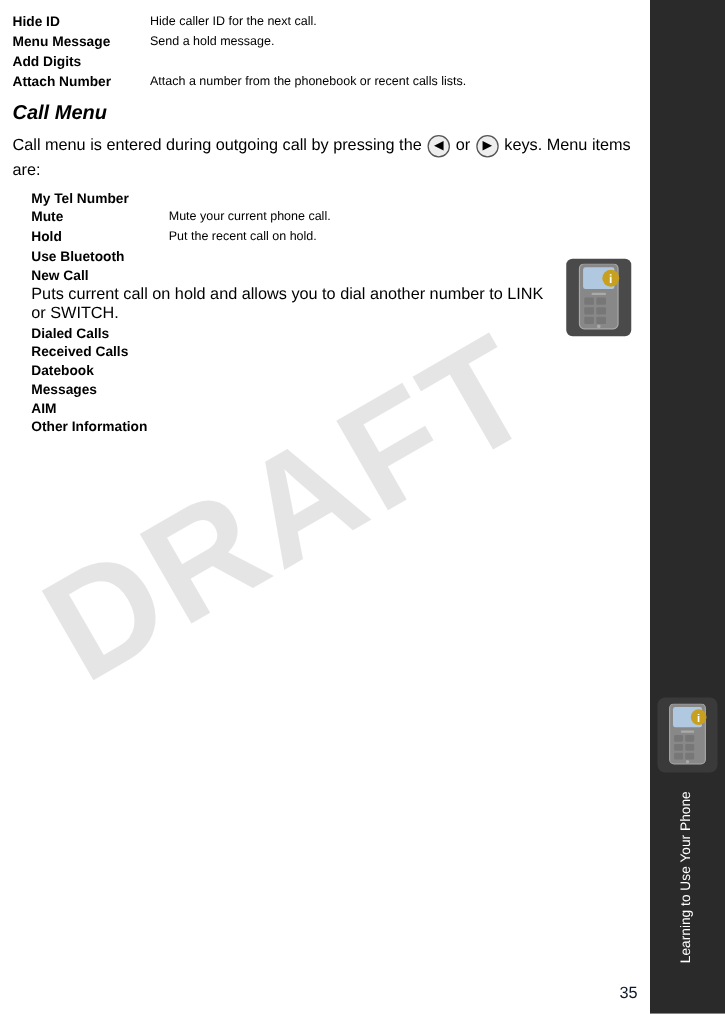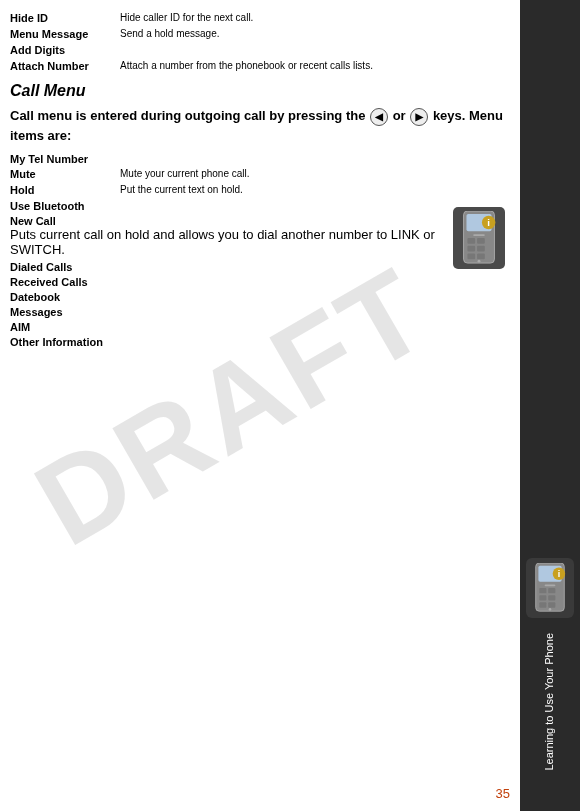--- a/index.html
+++ b/index.html
@@ -76,21 +76,21 @@
       width: 36px;
       height: 50px;
     }
 
     
     .page-number {
       position: absolute;
       bottom: 10px;
       right: 70px;
       font-size: 13px;
-      color: #c2410c;
+      color: #0f172a;
     }
 
     
     .main-content {
       margin-right: 65px;
       padding-top: 2px;
     }
 
     
     .entry {
@@ -120,41 +120,41 @@
       font-weight: bold;
       margin-top: 10px;
       margin-bottom: 6px;
       font-style: italic;
     }
 
     .section-intro {
       font-size: 13px;
       margin-bottom: 8px;
       line-height: 1.5;
-      font-weight: bold;
     }
 
     
     .btn-circle {
       display: inline-flex;
       align-items: center;
       justify-content: center;
       width: 18px;
       height: 18px;
       border: 1px solid #555;
       border-radius: 50%;
       font-size: 10px;
       vertical-align: middle;
       margin: 0 1px;
       background: #eee;
     }
 
     
     .menu-items {
       margin-top: 6px;
+      margin-left: 15px;
     }
 
     .menu-item {
       font-weight: bold;
       font-size: 11px;
       color: #000;
       margin-bottom: 3px;
     }
 
     
@@ -256,21 +256,21 @@
 
       <div class="menu-item">My Tel Number</div>
 
       <div class="entry">
         <span class="entry-label">Mute</span>
         <span class="entry-desc">Mute your current phone call.</span>
       </div>
 
       <div class="entry">
         <span class="entry-label">Hold</span>
-        <span class="entry-desc">Put the current text on hold.</span>
+        <span class="entry-desc">Put the recent call on hold.</span>
       </div>
 
       <div class="menu-item">Use Bluetooth</div>
 
       <div class="new-call-entry">
         <span class="new-call-label">New Call</span>
         <span class="new-call-desc">Puts current call on hold and allows you to dial another number to LINK or SWITCH.</span>
         <div class="phone-small-icon">
           <svg viewBox="0 0 36 56" width="38" height="54">
             <rect x="2" y="0" width="32" height="54" rx="4" ry="4" fill="#888" stroke="#aaa" stroke-width="1"></rect>

